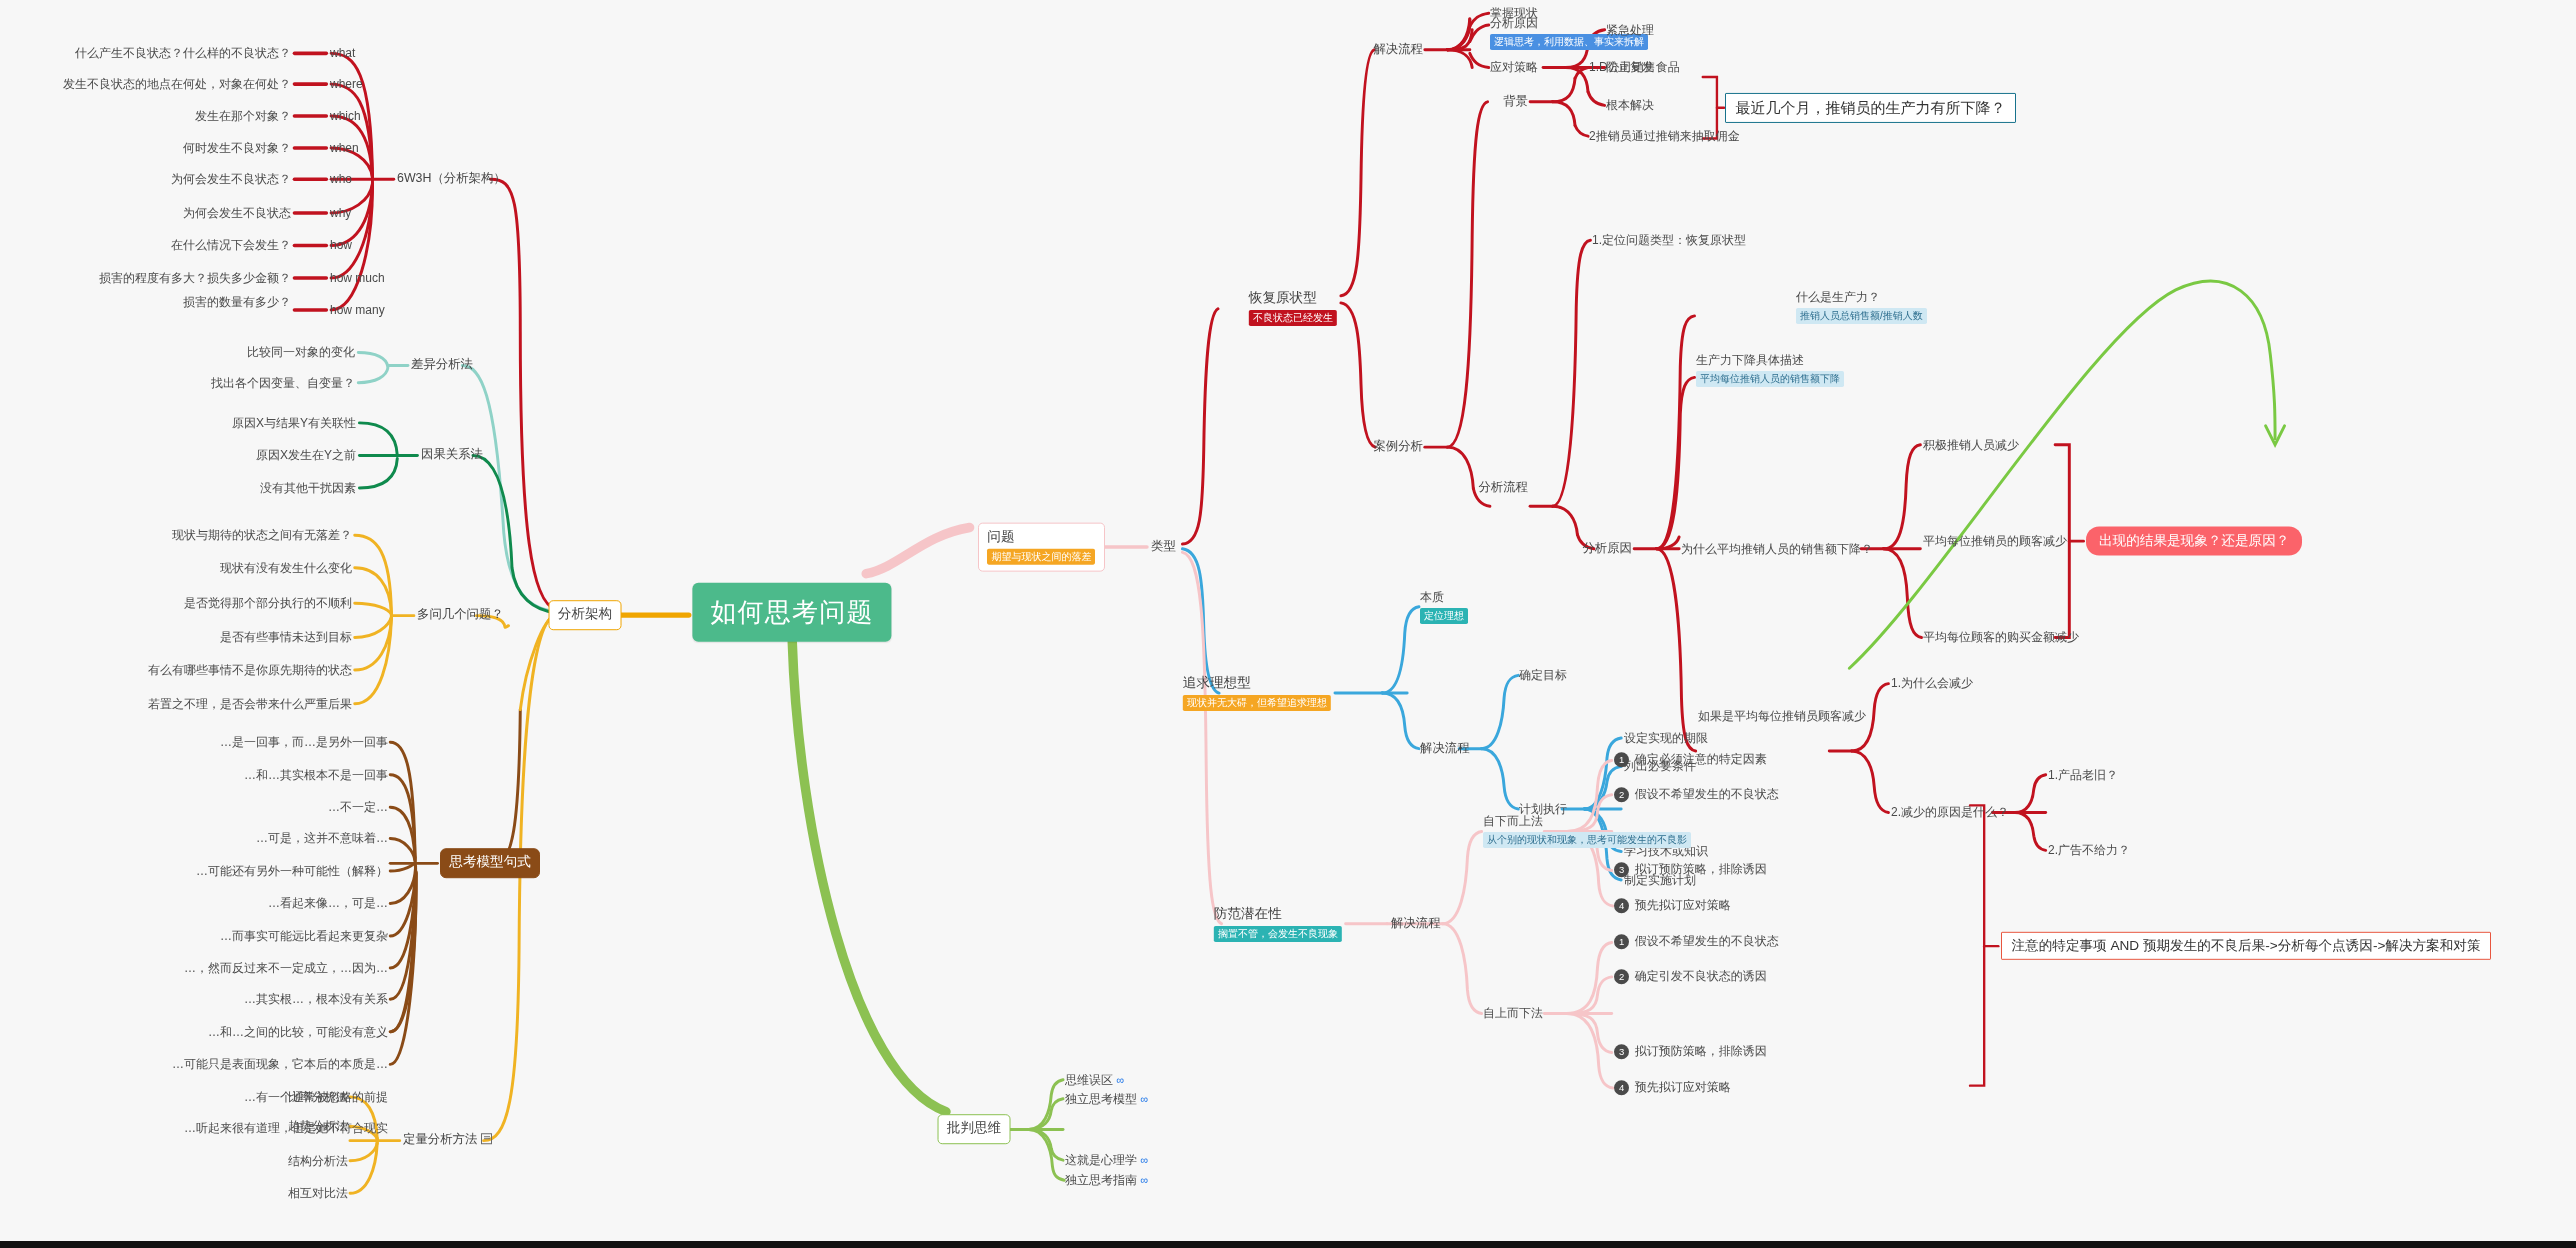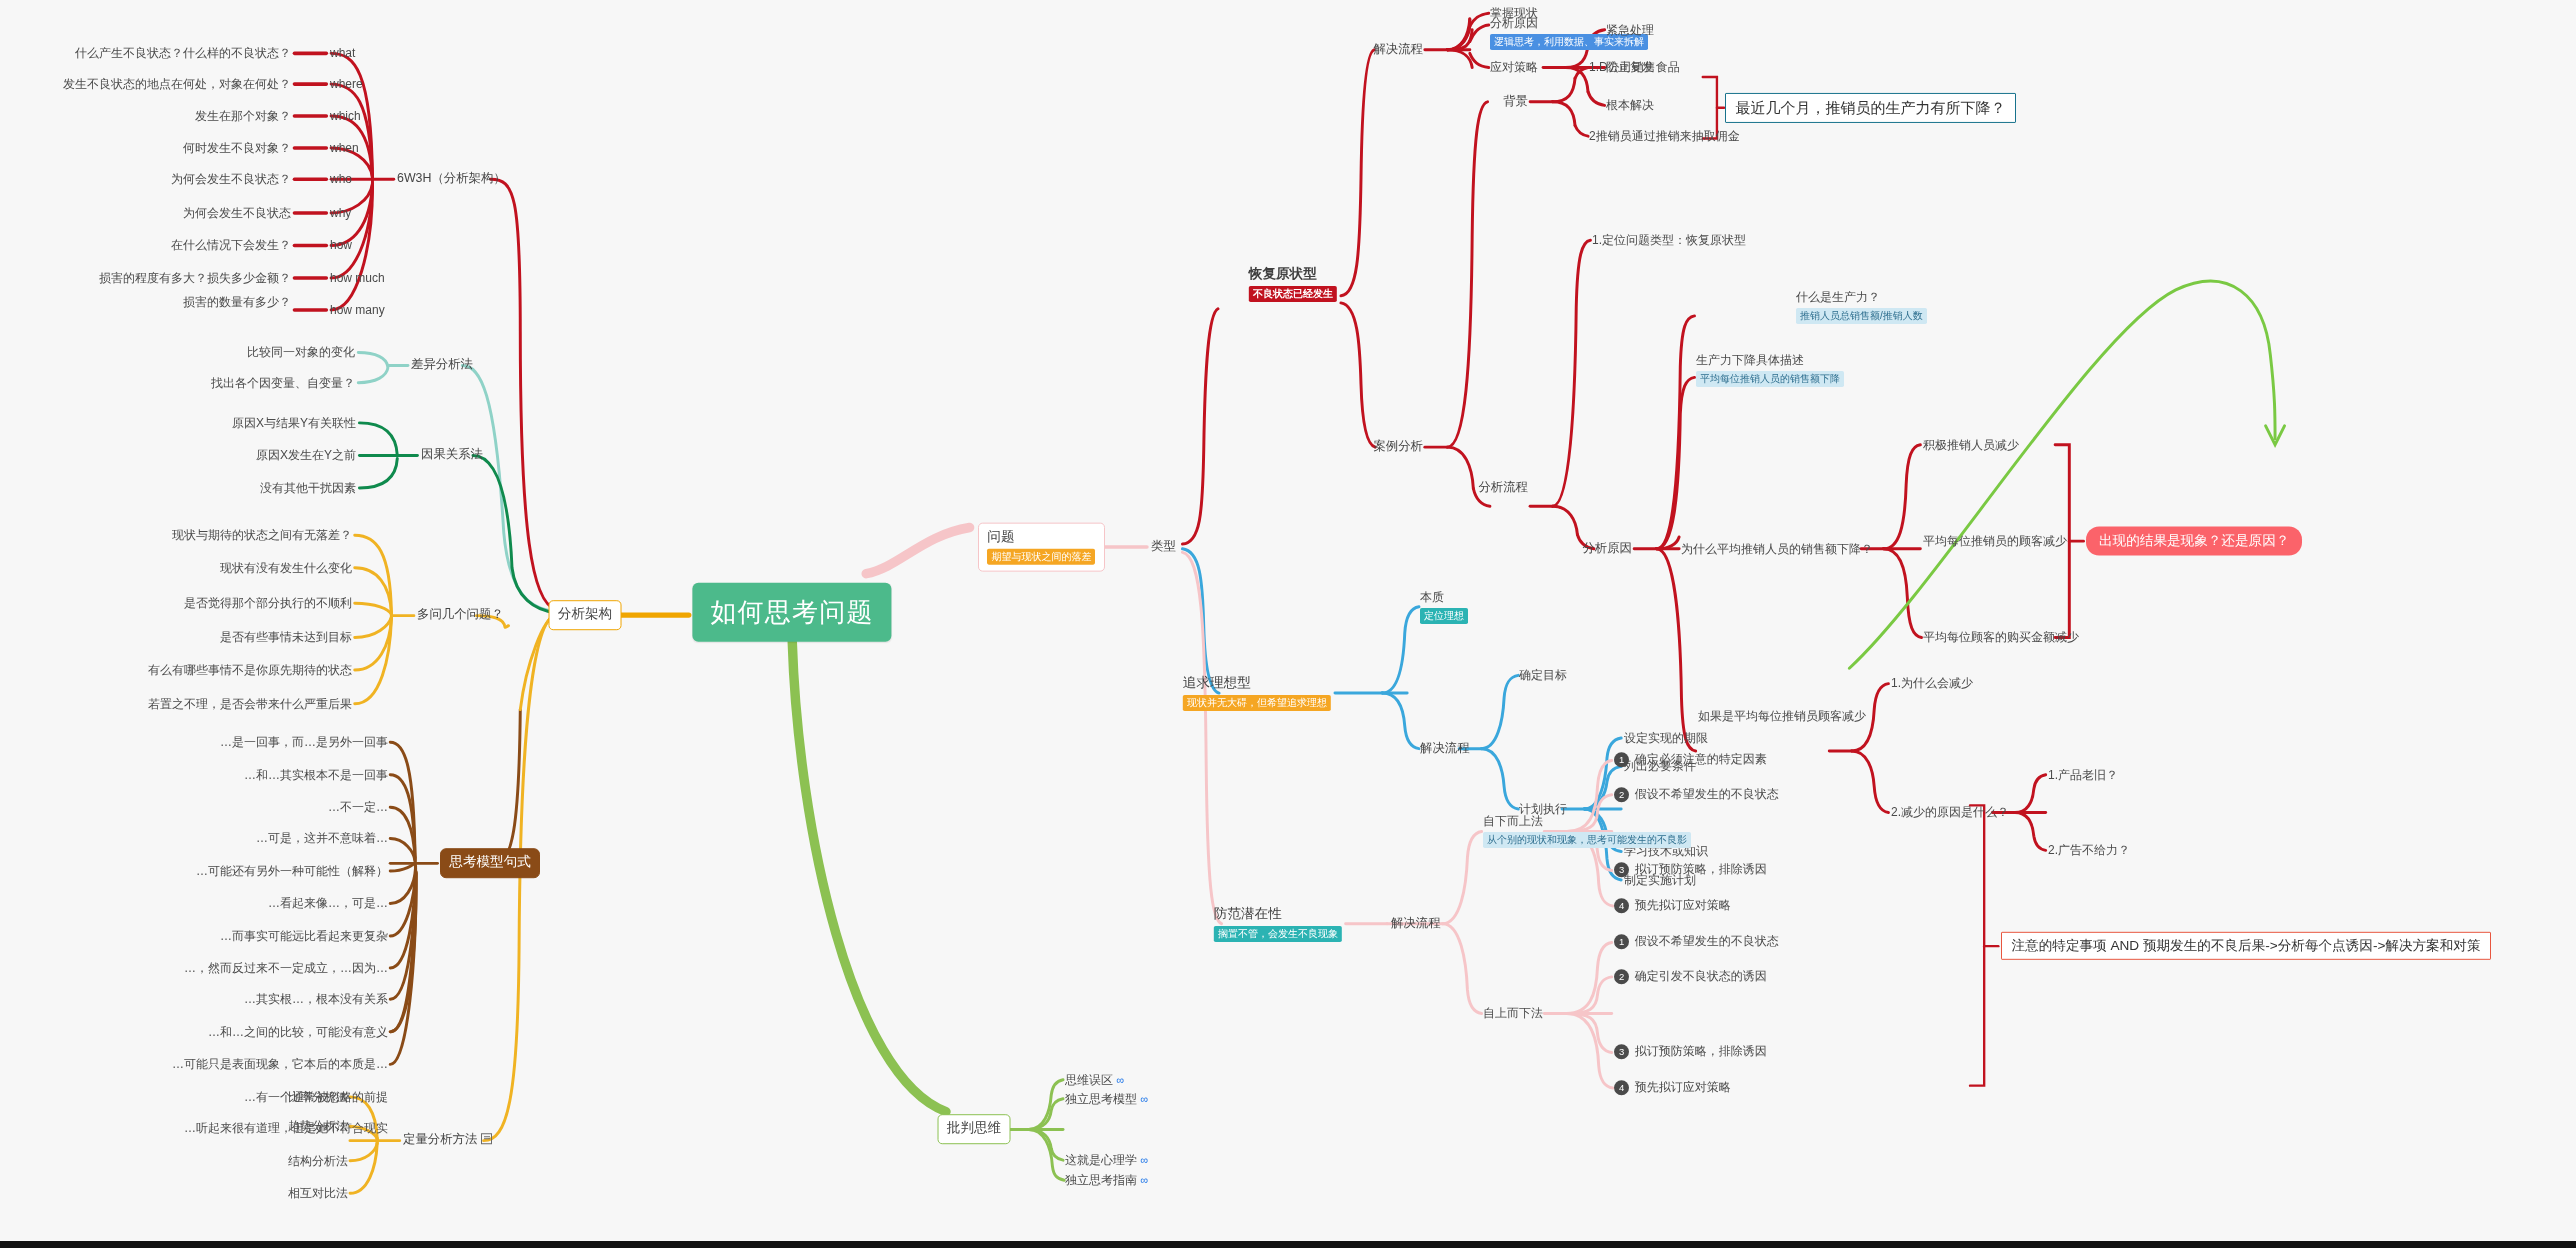--- a/index.html
+++ b/index.html
@@ -439,21 +439,21 @@
 <div class="node l leaf" style="left:348px; top:1126px;">趋势分析法</div>
 <div class="node l leaf" style="left:348px; top:1161px;">结构分析法</div>
 <div class="node l leaf" style="left:348px; top:1193px;">相互对比法</div>
 
 <div class="node r boxnode pink" style="left:970px; top:547px;">
   <div class="nd-title">问题</div>
   <span class="tag orange">期望与现状之间的落差</span>
 </div>
 <div class="node r" style="left:1151px; top:547px;">类型</div>
 
-<div class="node l" style="left:1337px; top:284px;font-weight:bold;">
+<div class="node l" style="left:1337px; top:308px;">
   <div class="nd-title">恢复原状型</div>
   <span class="tag darkred">不良状态已经发生</span>
 </div>
 
 <div class="node l" style="left:1423px; top:50px;">解决流程</div>
 <div class="node r leaf" style="left:1490px; top:13px;">掌握现状</div>
 <div class="node r" style="left:1490px; top:33px;">
   <div class="leaf">分析原因</div>
   <span class="tag bluemid">逻辑思考，利用数据、事实来拆解</span>
 </div>

